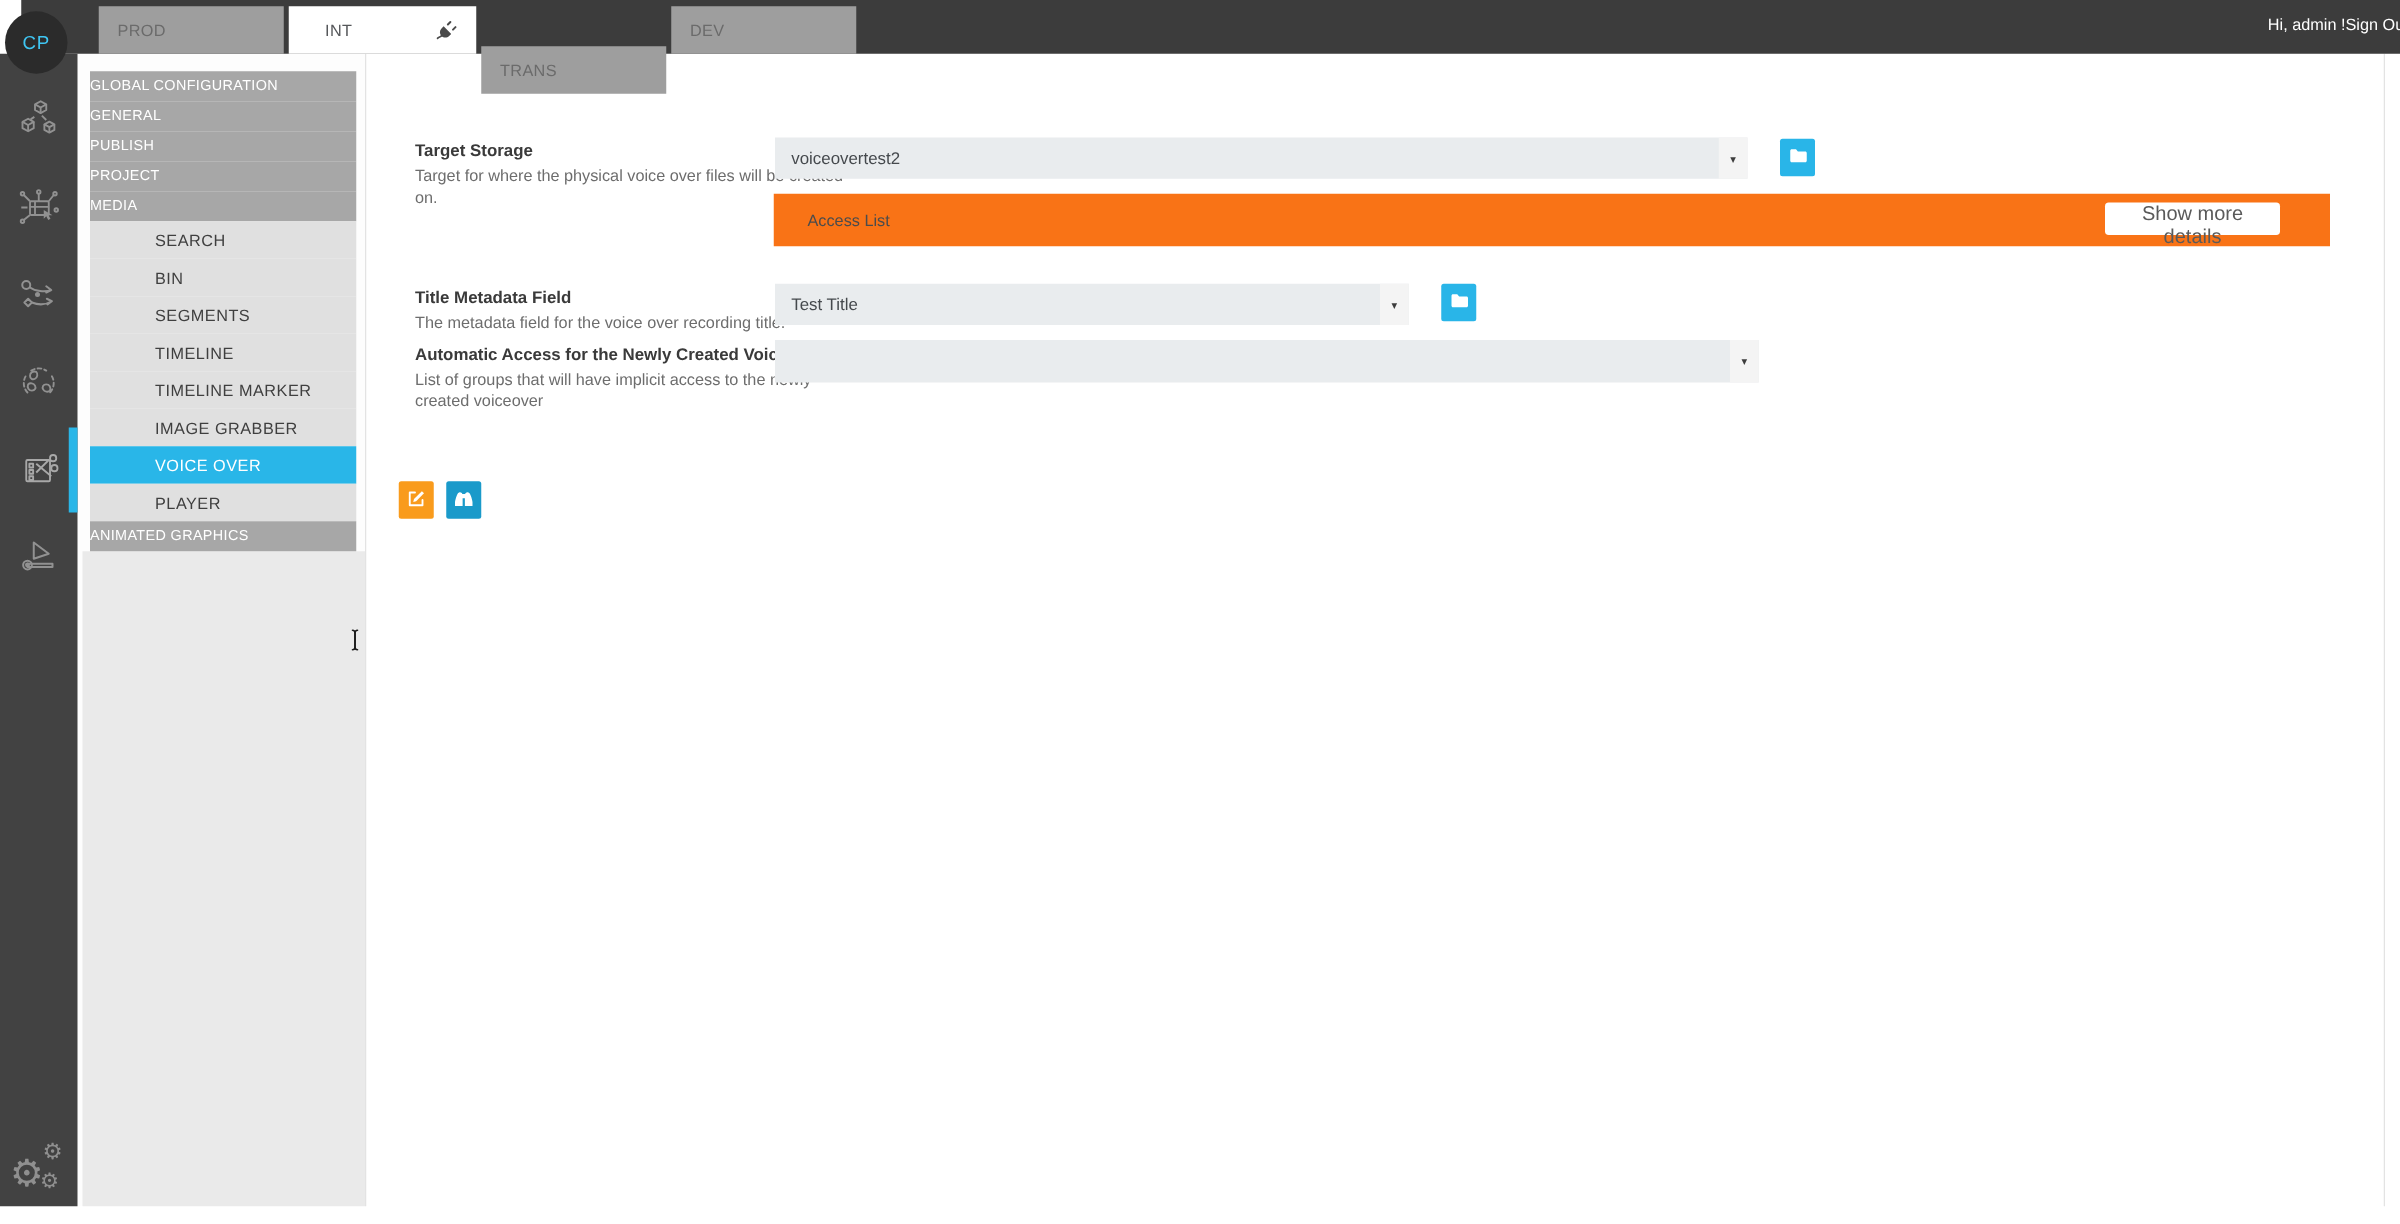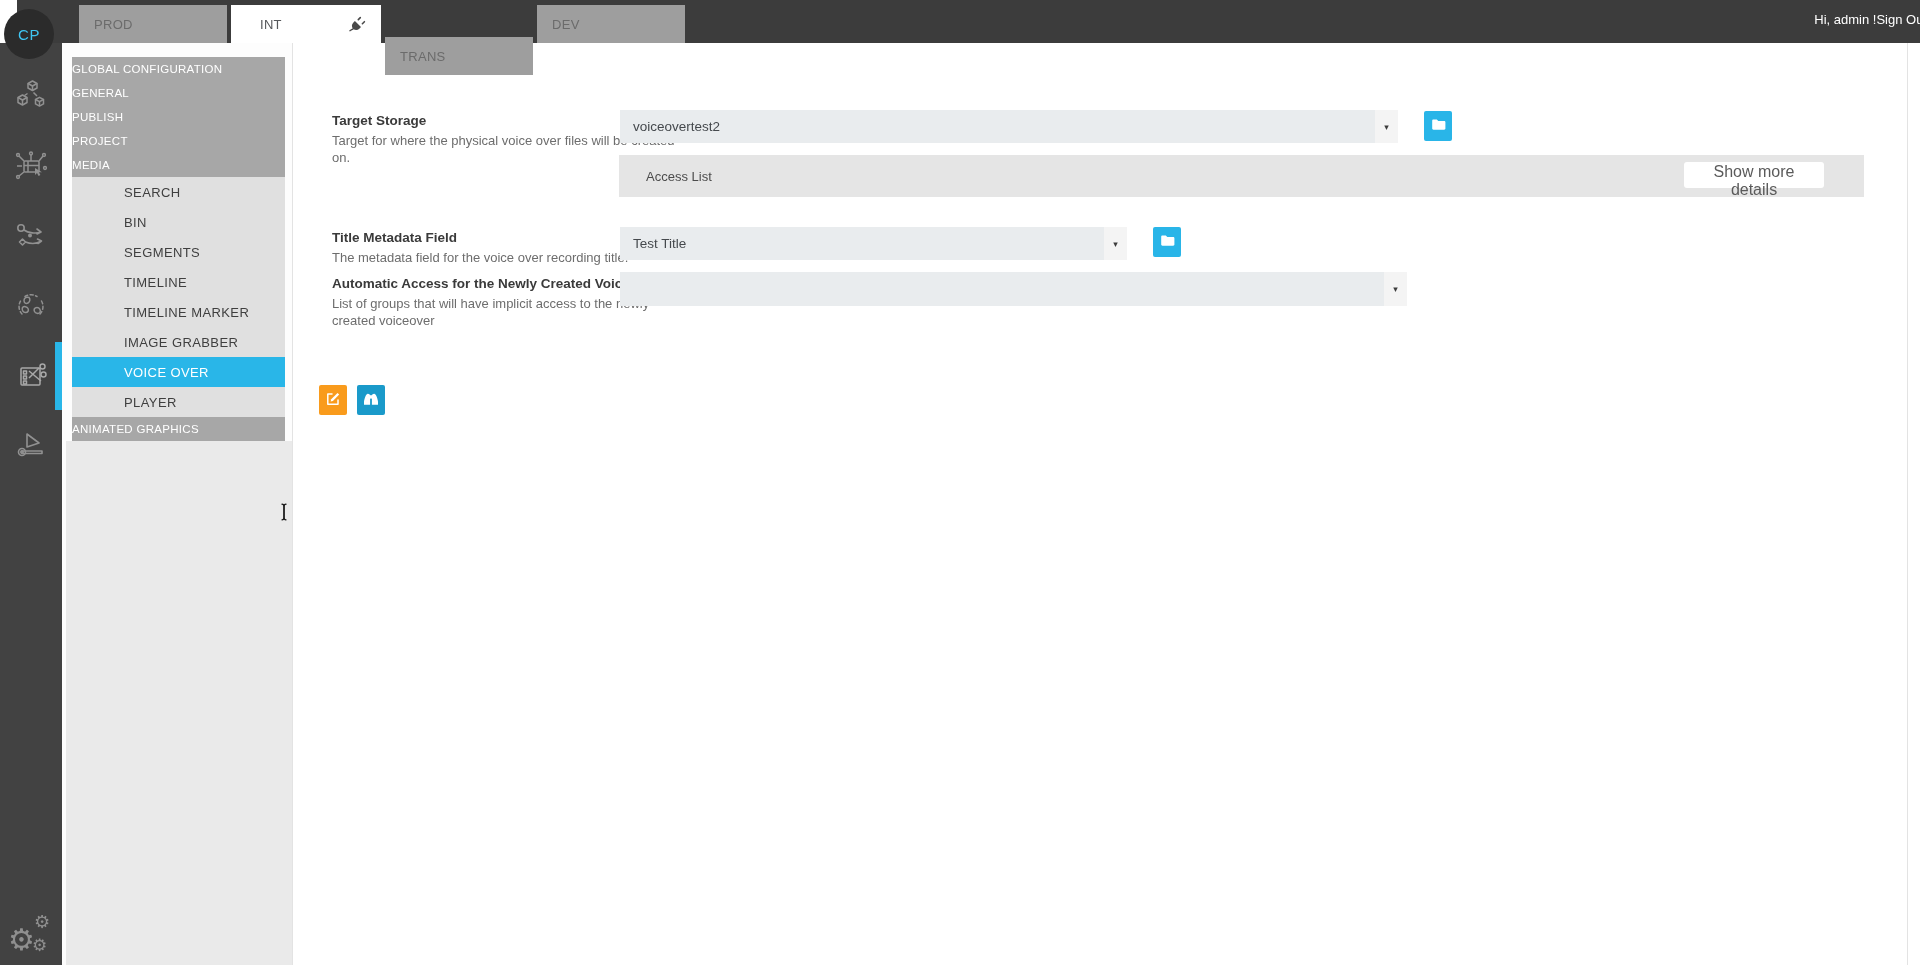--- a/index.html
+++ b/index.html
@@ -56,21 +56,21 @@
            font-size:13.5px;color:#45494d;}
   .dd-arrow{position:absolute;right:0;top:0;bottom:0;width:23px;background:#f4f4f4;
             display:flex;align-items:center;justify-content:center;font-size:9px;color:#3c3c3c;}
 
   .sq-btn{position:absolute;width:28px;height:30px;border-radius:2px;display:flex;
           align-items:center;justify-content:center;cursor:pointer;border:none;}
   .cyanbtn{background:#29b5e8;}
   .orangebtn{background:#f99b1c;}
   .bluebtn{background:#1a9aca;}
 
-  .accessrow{position:absolute;left:326px;top:112px;width:1245px;height:42px;background:#e5e5e5;}
+  .accessrow{position:absolute;left:326px;top:112px;width:1245px;height:42px;background:#f97316;}
   .access-label{position:absolute;left:27px;top:0;height:42px;display:flex;align-items:center;
                 font-size:13px;color:#4c4c4c;}
   .morebtn{position:absolute;right:40px;top:7px;width:140px;height:26px;background:#ffffff;
            border:none;border-radius:3px;font-size:16px;color:#5a5a5a;cursor:pointer;
            font-family:"Liberation Sans",sans-serif;}
 </style>
 </head>
 <body>
 
 <div id="app">

